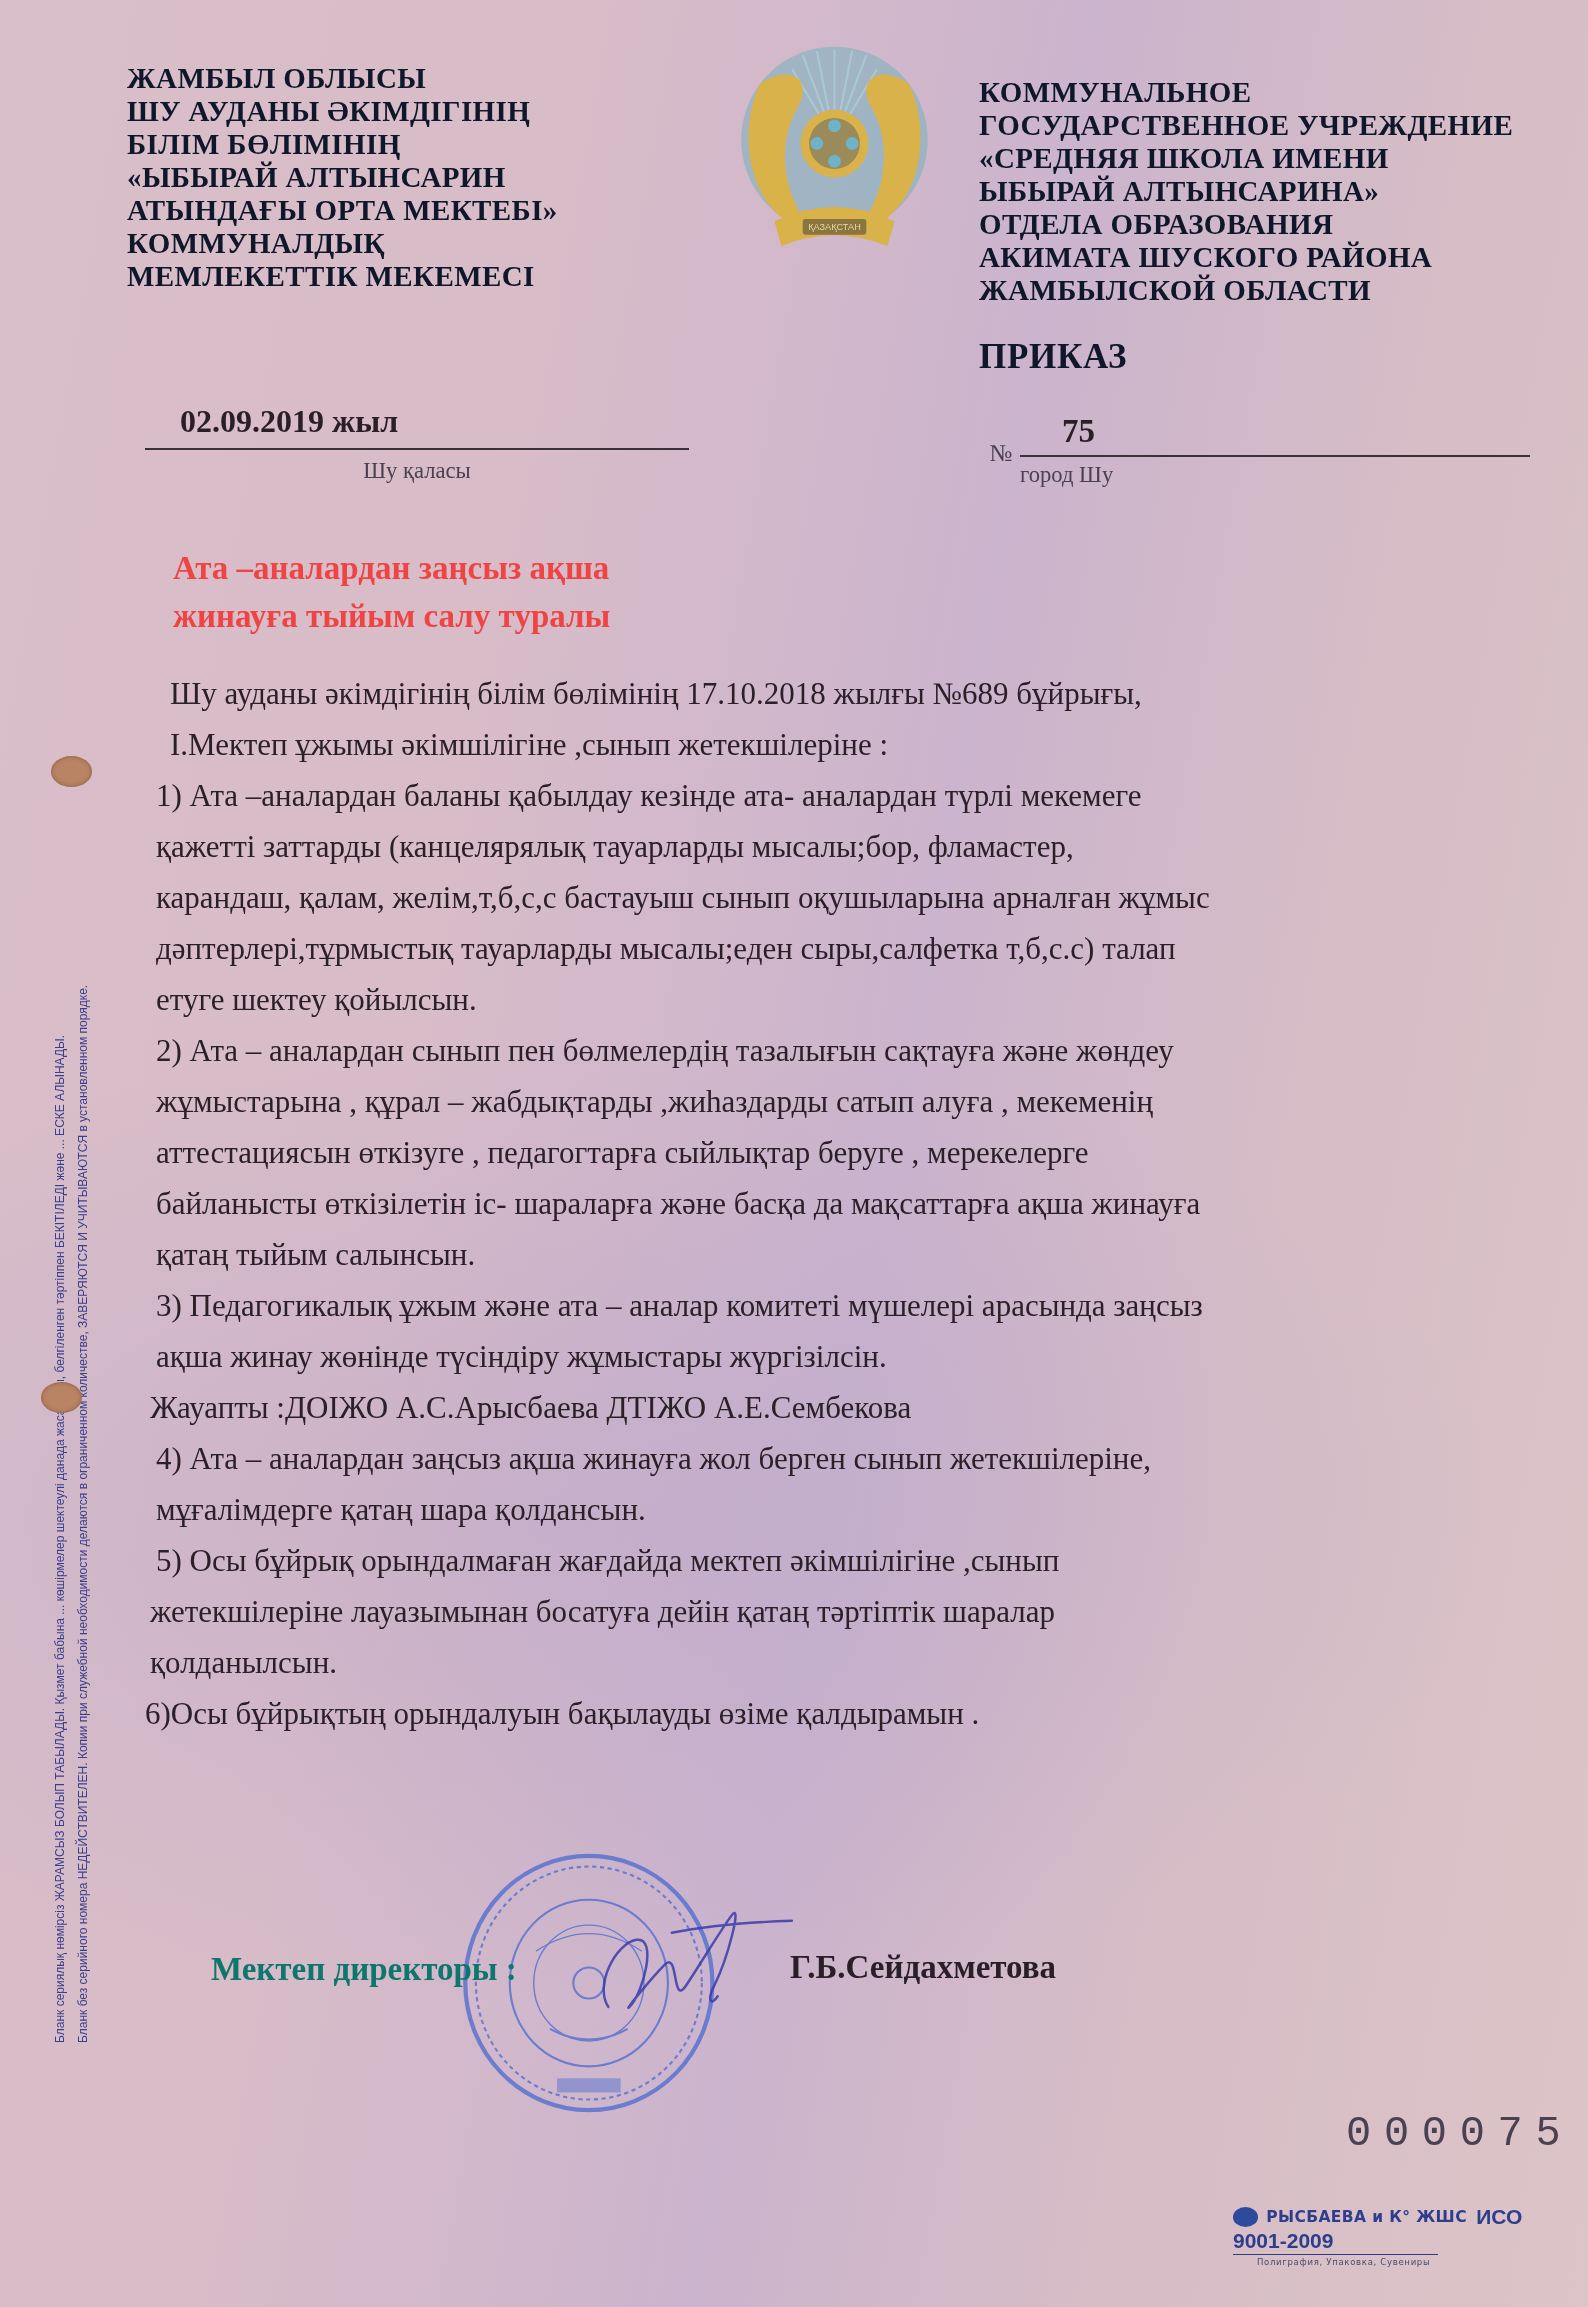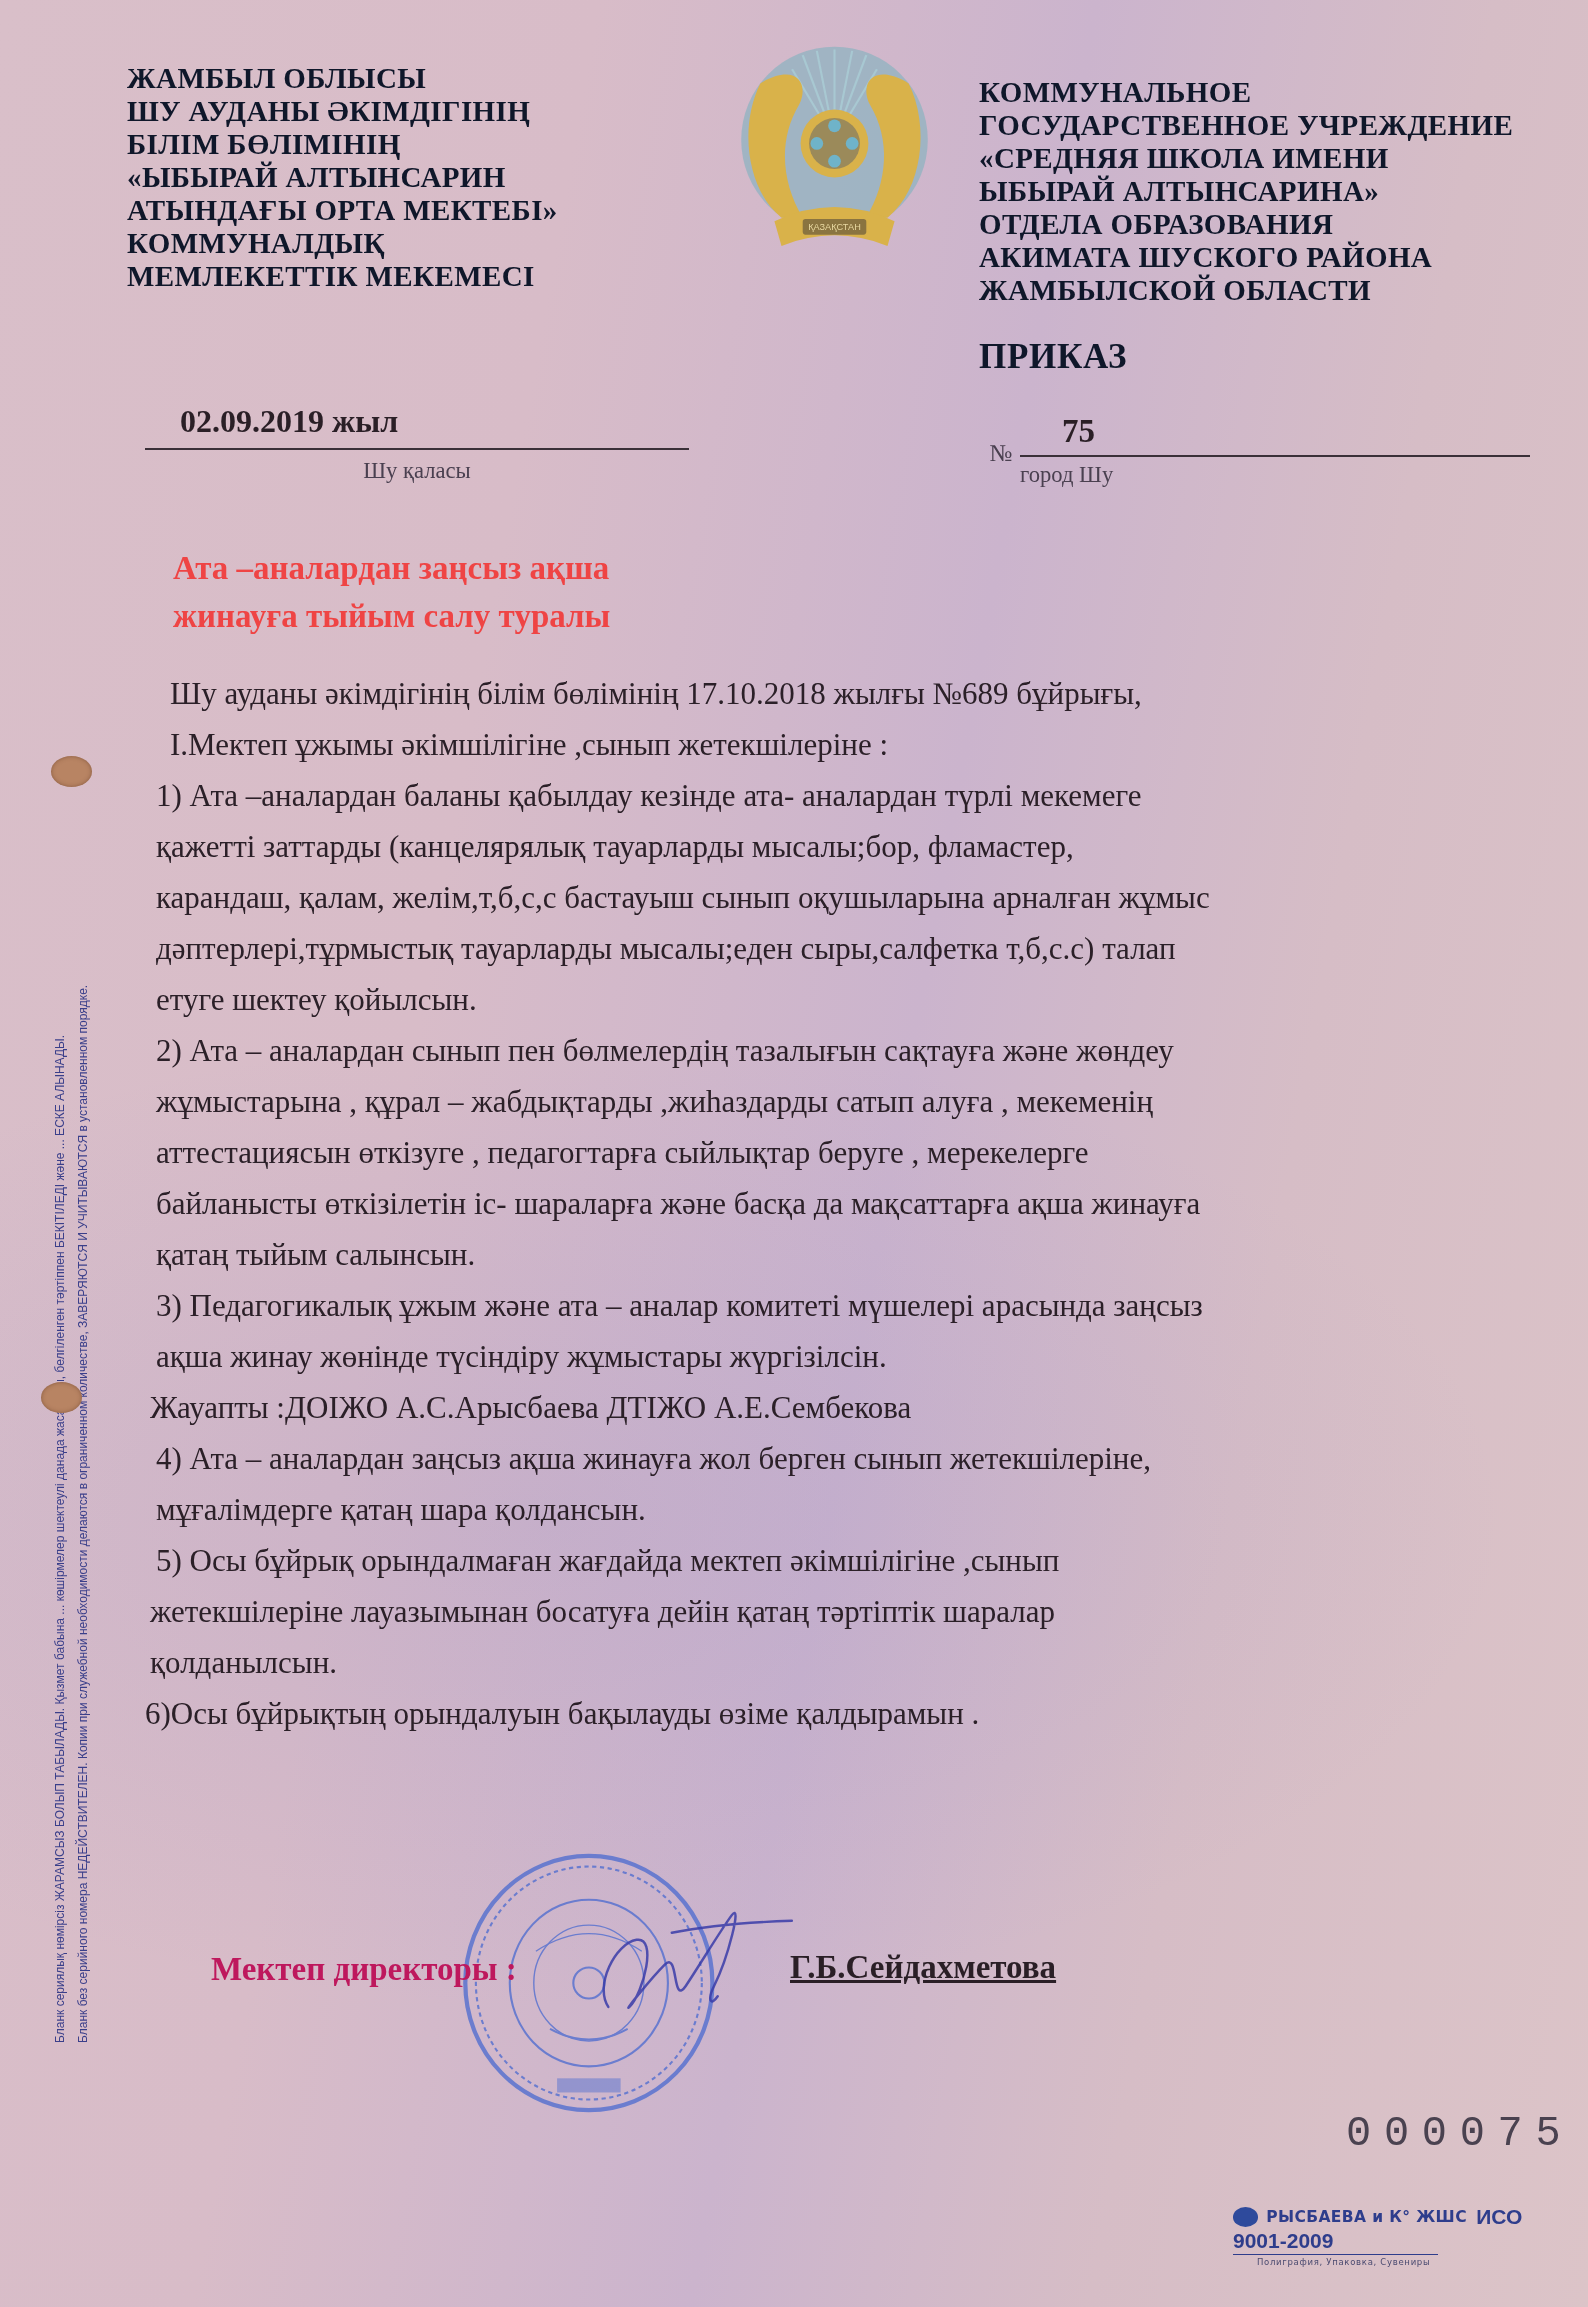--- a/index.html
+++ b/index.html
@@ -41,22 +41,22 @@
   .subject { position: absolute; left: 173px; top: 544px; font-size: 33px; line-height: 48px; font-weight: bold; color: #ef4444; }
   .subject span { display: block; }
 
   .body-text { position: absolute; left: 170px; top: 668px; width: 1343px; font-size: 31px; line-height: 51px; color: #2b2028; }
   .body-text .ln { display: block; white-space: nowrap; }
   .ln.indent-neg { margin-left: -14px; }
   .ln.indent-neg2 { margin-left: -20px; }
   .ln.indent-neg3 { margin-left: -25px; }
   .ln b { font-weight: bold; }
 
-  .sign-row { position: absolute; left: 211px; top: 1951px; font-size: 33px; font-weight: bold; color: #be185d; }
-  .sign-name { position: absolute; left: 790px; top: 1949px; font-size: 33px; font-weight: bold; color: #2a1f26; text-decoration: underline; }
+  .sign-row { position: absolute; left: 211px; top: 1951px; font-size: 33px; font-weight: bold; color: #0f766e; }
+  .sign-name { position: absolute; left: 790px; top: 1949px; font-size: 33px; font-weight: bold; color: #2a1f26; }
 
   .stamp { position: absolute; left: 430px; top: 1845px; width: 353px; height: 269px; }
   .signature { position: absolute; left: 587px; top: 1901px; width: 212px; height: 120px; }
 
   .serial { position: absolute; left: 1346px; top: 2110px; font-size: 42px; letter-spacing: 12.7px; color: #4a4250; font-family: "Liberation Mono", "DejaVu Sans Mono", monospace; }
 
   .printer { position: absolute; left: 1233px; top: 2205px; width: 339px; color: #2e3d8c; font-family: "DejaVu Sans", sans-serif; }
   .printer-logo { display: inline-block; width: 25.4px; height: 20px; border-radius: 50%; background: #2e4a9c; vertical-align: middle; margin-right: 4.2px; }
   .printer-name { font-size: 15.5px; font-weight: bold; vertical-align: middle; letter-spacing: 0.4px; margin-top: 14px; }
   .printer-iso { font-size: 21px; font-weight: bold; vertical-align: middle; margin-left: 5.7px; font-family: "Liberation Sans", sans-serif; }

